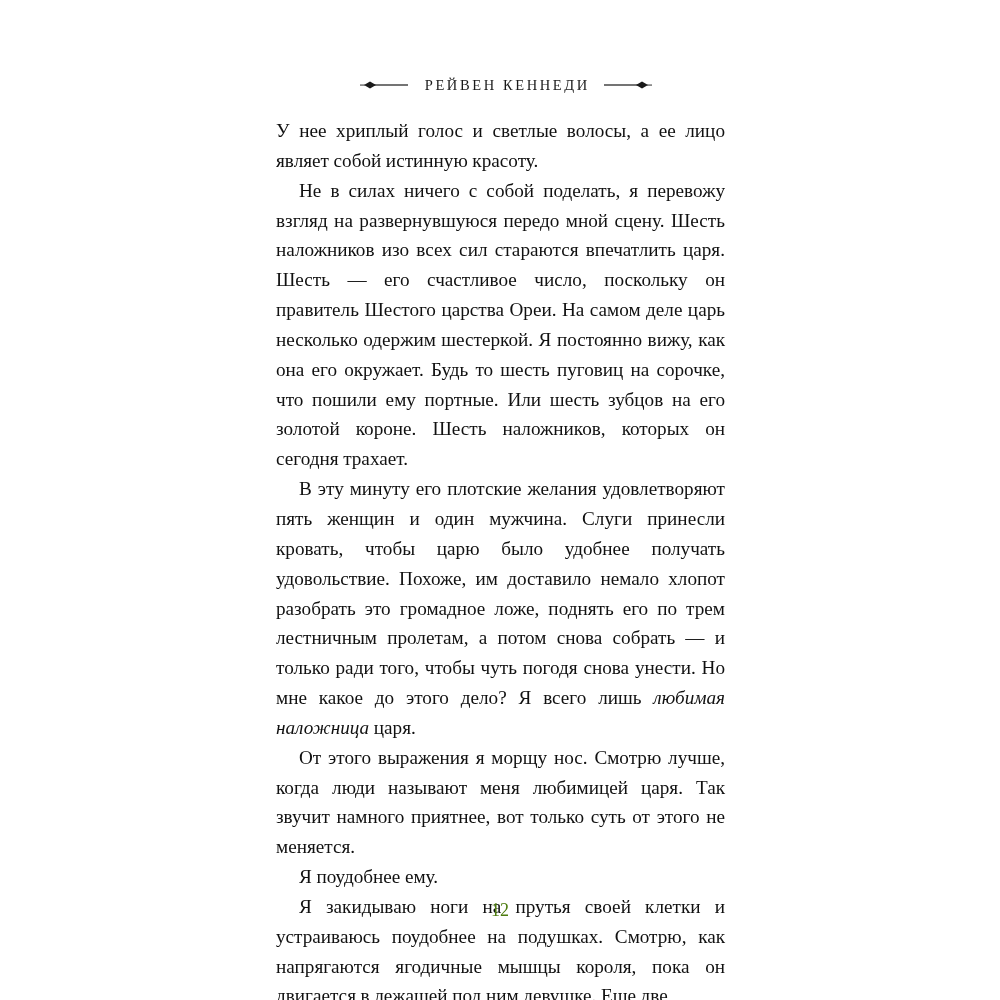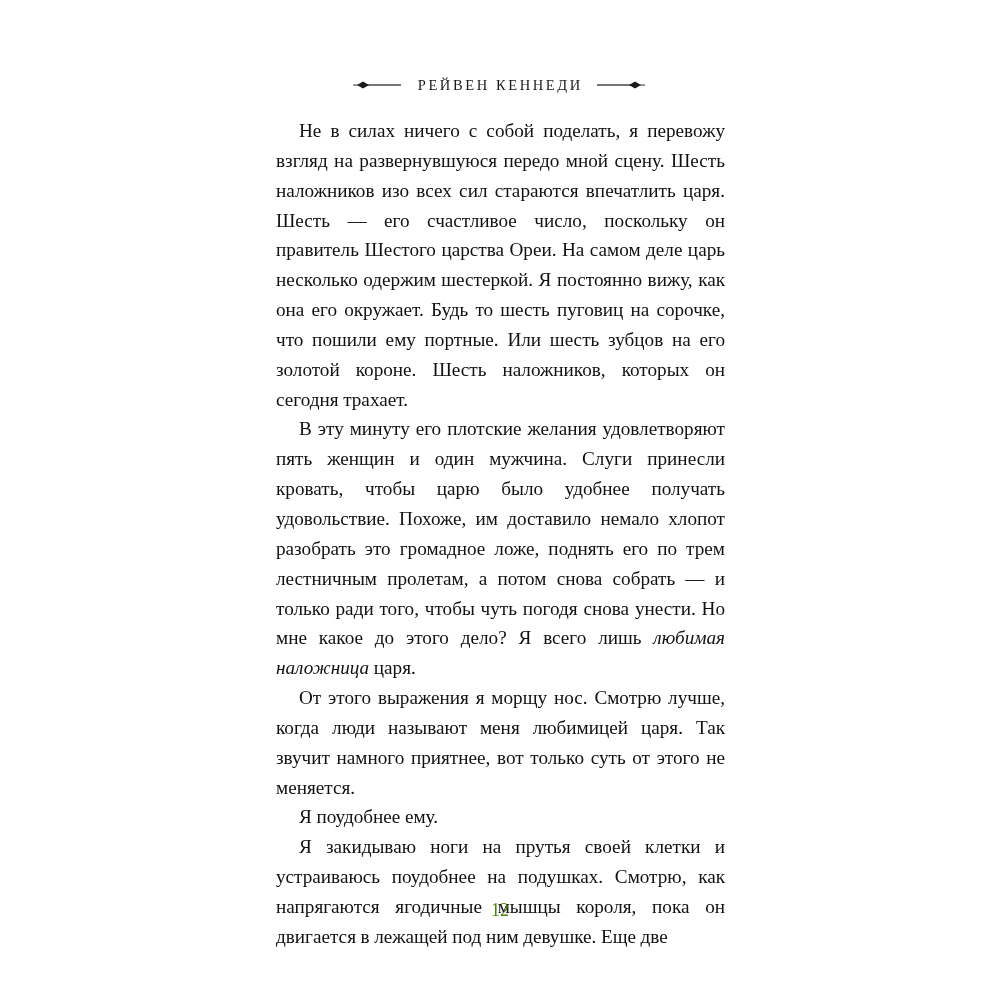--- a/index.html
+++ b/index.html
@@ -20,21 +20,21 @@
     width: 1000px;
     height: 1000px;
     background: #ffffff;
     box-sizing: border-box;
   }
 
   
   .running-head {
     position: absolute;
     top: 72px;
-    left: 275px;
+    left: 282px;
     width: 448px;
     height: 26px;
     display: flex;
     align-items: center;
     justify-content: center;
     gap: 14px;
   }
 
   .ornament {
     display: block;
@@ -106,20 +106,21 @@
     <span class="running-head-title">РЕЙВЕН КЕННЕДИ</span>
 
     <svg class="ornament" width="48" height="10" viewBox="0 0 48 10" aria-hidden="true">
       <rect x="0" y="4.4" width="38" height="1.2" fill="#1a1a1a"></rect>
       <polygon points="38,1.6 44,5 38,8.4 32,5" fill="#1a1a1a"></polygon>
       <rect x="43" y="4.6" width="5" height="0.9" fill="#1a1a1a"></rect>
     </svg>
   </div>
 
   <div class="text-column">
+      <p class="para">У нее хриплый голос и светлые волосы, а ее лицо являет собой истинную красоту.</p>
       <p class="para indent">Не в силах ничего с собой поделать, я перевожу взгляд на развернувшуюся передо мной сцену. Шесть наложников изо всех сил стараются впечатлить царя. Шесть — его счастливое число, поскольку он правитель Шестого царства Ореи. На самом деле царь несколько одержим шестеркой. Я постоянно вижу, как она его окружает. Будь то шесть пуговиц на сорочке, что пошили ему портные. Или шесть зубцов на его золотой короне. Шесть наложников, которых он сегодня трахает.</p>
       <p class="para indent">В эту минуту его плотские желания удовлетворяют пять женщин и один мужчина. Слуги принесли кровать, чтобы царю было удобнее получать удовольствие. Похоже, им доставило немало хлопот разобрать это громадное ложе, поднять его по трем лестничным пролетам, а потом снова собрать — и только ради того, чтобы чуть погодя снова унести. Но мне какое до этого дело? Я всего лишь <em>любимая наложница</em> царя.</p>
       <p class="para indent">От этого выражения я морщу нос. Смотрю лучше, когда люди называют меня любимицей царя. Так звучит намного приятнее, вот только суть от этого не меняется.</p>
       <p class="para indent">Я поудобнее ему.</p>
       <p class="para indent">Я закидываю ноги на прутья своей клетки и устраиваюсь поудобнее на подушках. Смотрю, как напрягаются ягодичные мышцы короля, пока он двигается в лежащей под ним девушке. Еще две</p>
     </div>
 
   <div class="folio">12</div>
 
 </div>

